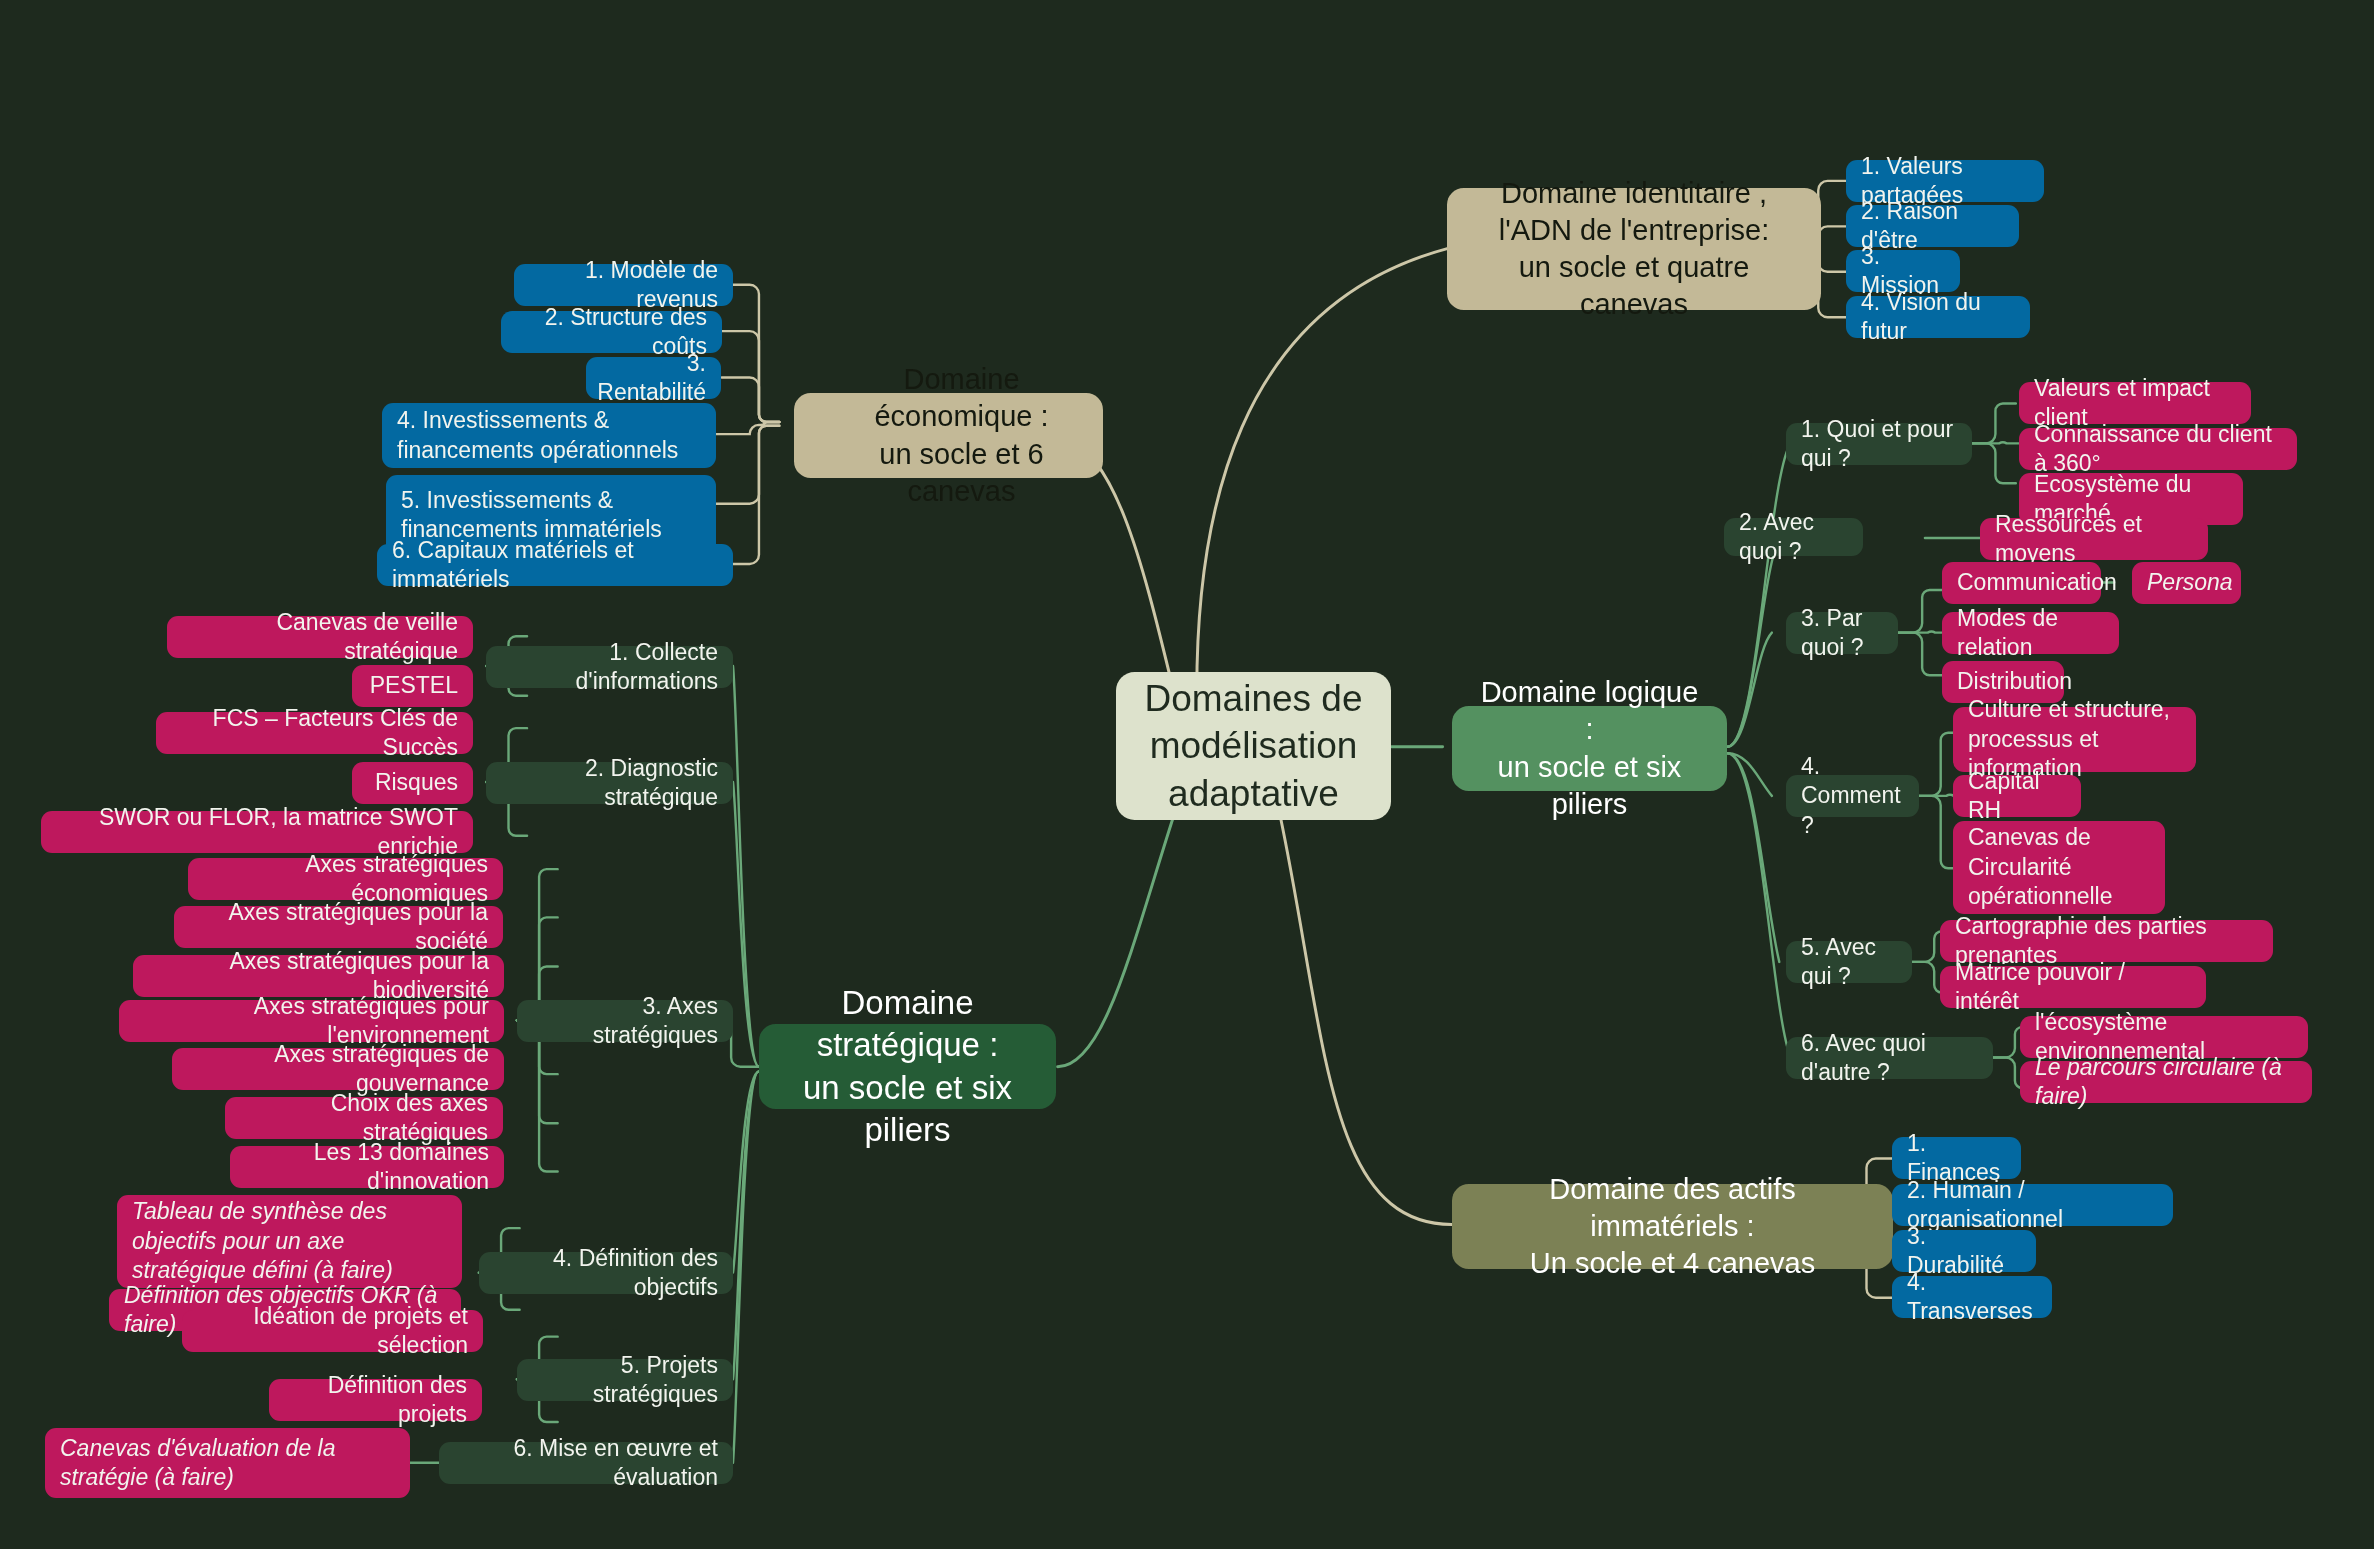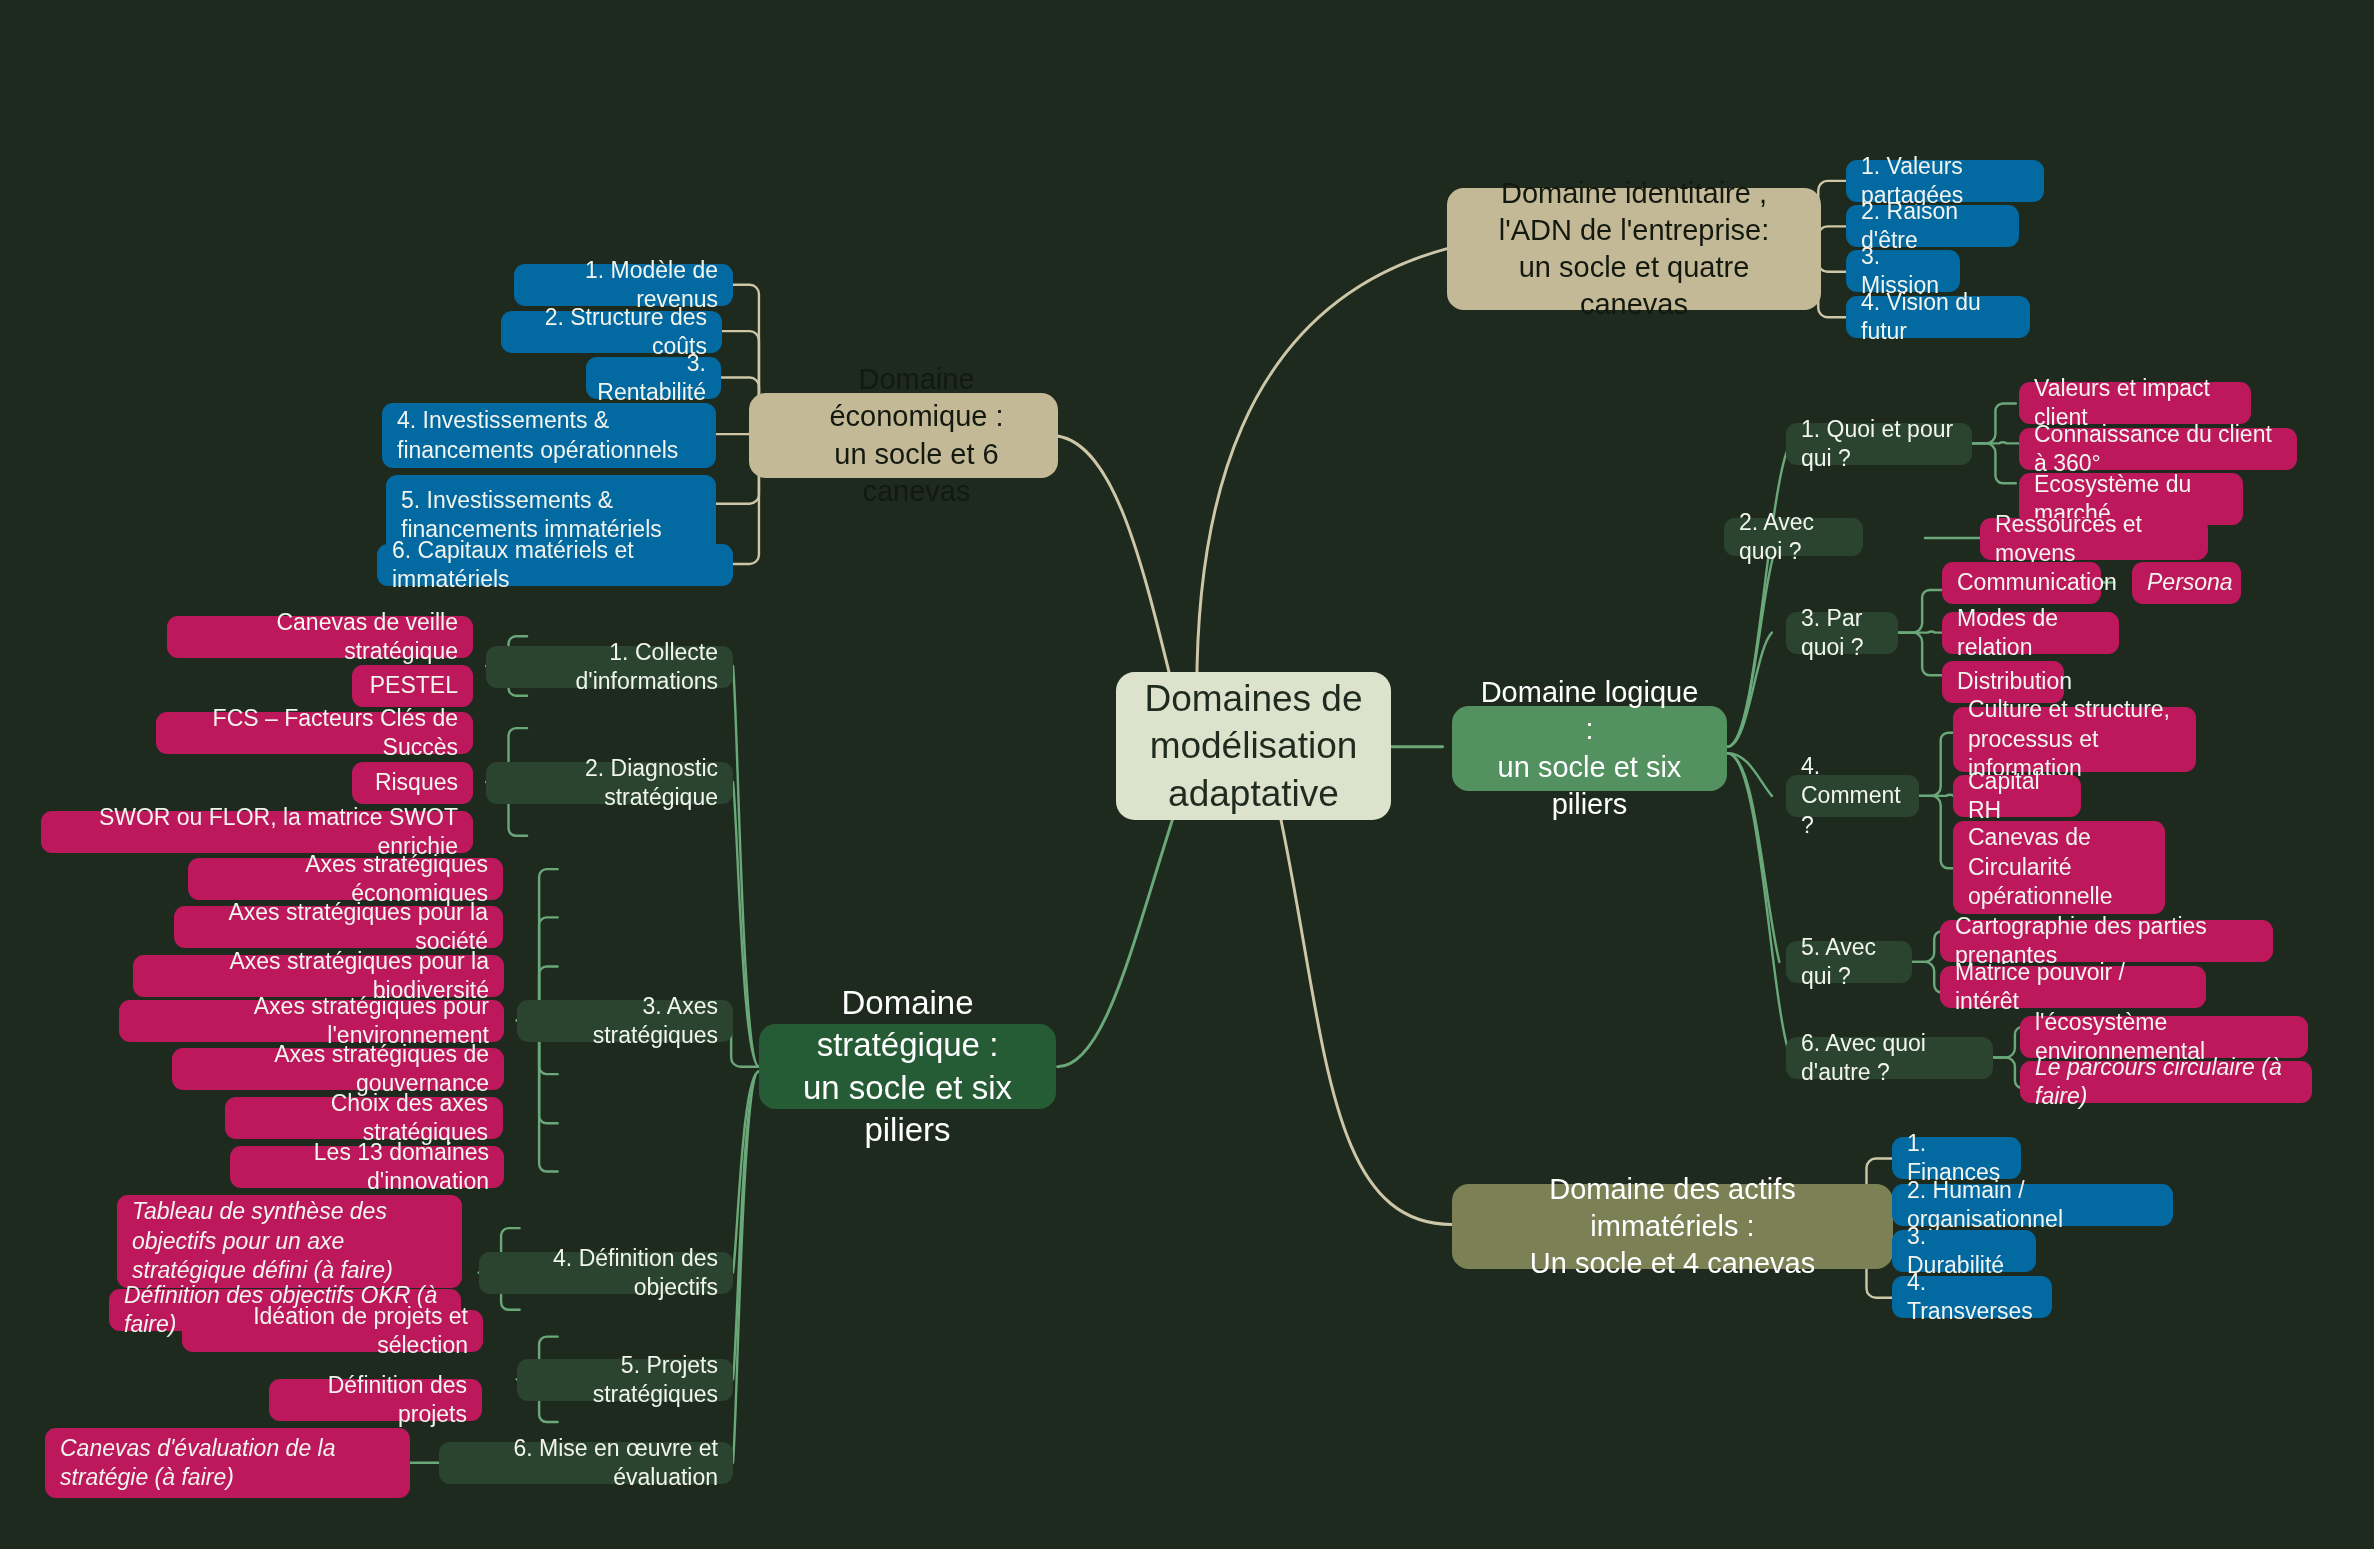--- a/index.html
+++ b/index.html
@@ -206,21 +206,21 @@
   <div class="node leaf olive l" style="left:1846px;top:205px;width:173px;height:42px;">
     <span>2. Raison d'être</span>
   </div>
   <div class="node leaf olive l" style="left:1846px;top:250px;width:114px;height:42px;">
     <span>3. Mission</span>
   </div>
   <div class="node leaf olive l" style="left:1846px;top:296px;width:184px;height:42px;">
     <span>4. Vision du futur</span>
   </div>
 
-  <div class="node dom-tan" style="left:749px;top:393px;width:309px;height:85px;padding-left:48px;">
+  <div class="node dom-tan" style="left:794px;top:393px;width:309px;height:85px;padding-left:48px;">
     <span>Domaine économique :
 un socle et 6 canevas</span>
   </div>
   <div class="node leaf olive r" style="left:514px;top:264px;width:219px;height:42px;">
     <span>1. Modèle de revenus</span>
   </div>
   <div class="node leaf olive r" style="left:501px;top:311px;width:221px;height:42px;">
     <span>2. Structure des coûts</span>
   </div>
   <div class="node leaf olive r" style="left:586px;top:357px;width:135px;height:42px;">

